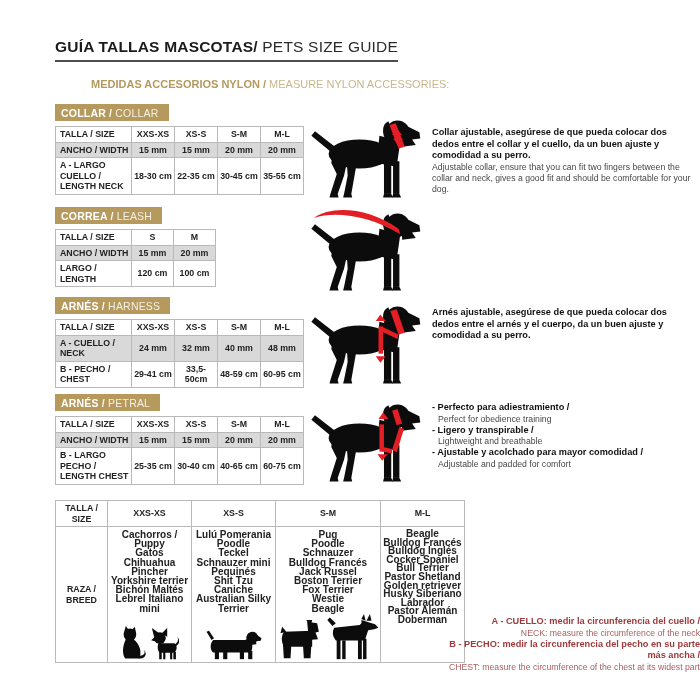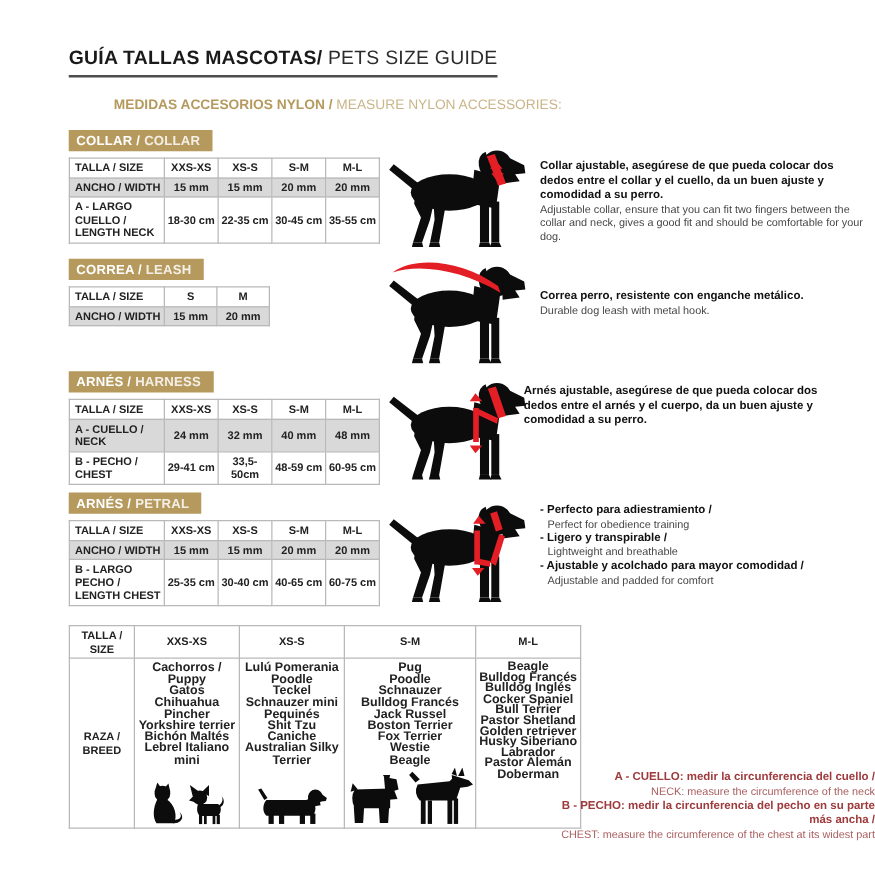--- a/index.html
+++ b/index.html
@@ -9,21 +9,21 @@
   .abs{position:absolute;}
 
   h1{font-size:15.5px;font-weight:700;letter-spacing:.2px;border-bottom:2px solid #4d4d4d;
      padding-bottom:4px;display:inline-block;white-space:nowrap;}
   h1 .l{font-weight:400;color:#2b2b2b;}
   h2{font-size:11px;font-weight:700;color:var(--accent-gold,#b5995d);white-space:nowrap;margin-left:36px;}
   h2 .l{font-weight:400;opacity:.72;}
 
   .badge{display:inline-block;background:var(--accent-gold,#b5995d);color:#fff;font-weight:700;
          font-size:10.5px;padding:2.5px 10px 2.5px 6px;letter-spacing:.2px;white-space:nowrap;}
-  .badge .l{font-weight:700;opacity:.85;margin-top:28px;}
+  .badge .l{font-weight:400;opacity:.85;margin-top:28px;}
 
   .tbl{border-collapse:collapse;table-layout:fixed;background:#fff;}
   .tbl th,.tbl td{border:1px solid #b9b9b9;font-size:8.8px;font-weight:700;text-align:center;
                   padding:2px 1px;color:#222;line-height:10.5px;}
   .tbl .rlabel{text-align:left;padding-left:4px;}
   .tbl tr.gray th,.tbl tr.gray td{background:var(--row-gray,#d9d9d9);}
 
   .desc{width:264px;}
   .desc .es{font-weight:700;font-size:9.2px;line-height:11.5px;color:#111;}
   .desc .en{font-weight:400;font-size:8.7px;line-height:11px;color:#474747;}
@@ -141,36 +141,37 @@
         <tr>
       <th class="rlabel">TALLA / SIZE</th>
       <th>S</th>
       <th>M</th>
     </tr>
     <tr class="gray">
       <td class="rlabel">ANCHO / WIDTH</td>
       <td>15 mm</td>
       <td>20 mm</td>
     </tr>
+    <tr>
+      <td class="rlabel">LARGO / LENGTH</td>
+      <td>120 cm</td>
+      <td>100 cm</td>
+    </tr>
   </tbody>
     </table>
 
   <div class="dogfig" style="left:305px;top:203px;">
     <svg viewBox="0 0 130 96">
         <use href="#dogbody"></use>
         <g class="red">
       <path d="M103,28 C70,4 28,2 10,16 C34,8 72,14 105,34 Z"></path>
     </g>
       </svg>
   </div>
 
-  <div class="abs desc" style="left:432px;top:231px;">
-    <p class="es">Correa perro, resistente con enganche metálico.</p>
-    <p class="en">Durable dog leash with metal hook.</p>
-  </div>
 
   <div class="abs badge" style="left:55px;top:297px;"><span>ARNÉS /</span><span class="l"> HARNESS</span></div>
 
   <table class="abs tbl" style="left:55px;top:319px;">
     <colgroup>
         <col style="width:76px">
         <col style="width:43px">
         <col style="width:43px">
         <col style="width:43px">
         <col style="width:43px">
@@ -206,21 +207,21 @@
         <g class="red">
       <polygon points="94,16 101,14 110,40 103,42"></polygon>
       <polygon points="103,42 86,34 85,39 102,47"></polygon>
       <rect x="81" y="33" width="5" height="30"></rect>
       <polygon points="83,20 89,27 78,27"></polygon>
       <polygon points="78,66 89,66 83,73"></polygon>
     </g>
       </svg>
   </div>
 
-  <div class="abs desc" style="left:419px;top:307px;">
+  <div class="abs desc" style="left:432px;top:307px;">
     <p class="es">Arnés ajustable, asegúrese de que pueda colocar dos dedos entre el arnés y el cuerpo, da un buen ajuste y comodidad a su perro.</p>
   </div>
 
   <div class="abs badge" style="left:55px;top:394px;"><span>ARNÉS /</span><span class="l"> PETRAL</span></div>
 
   <table class="abs tbl" style="left:55px;top:416px;">
     <colgroup>
         <col style="width:76px">
         <col style="width:43px">
         <col style="width:43px">

